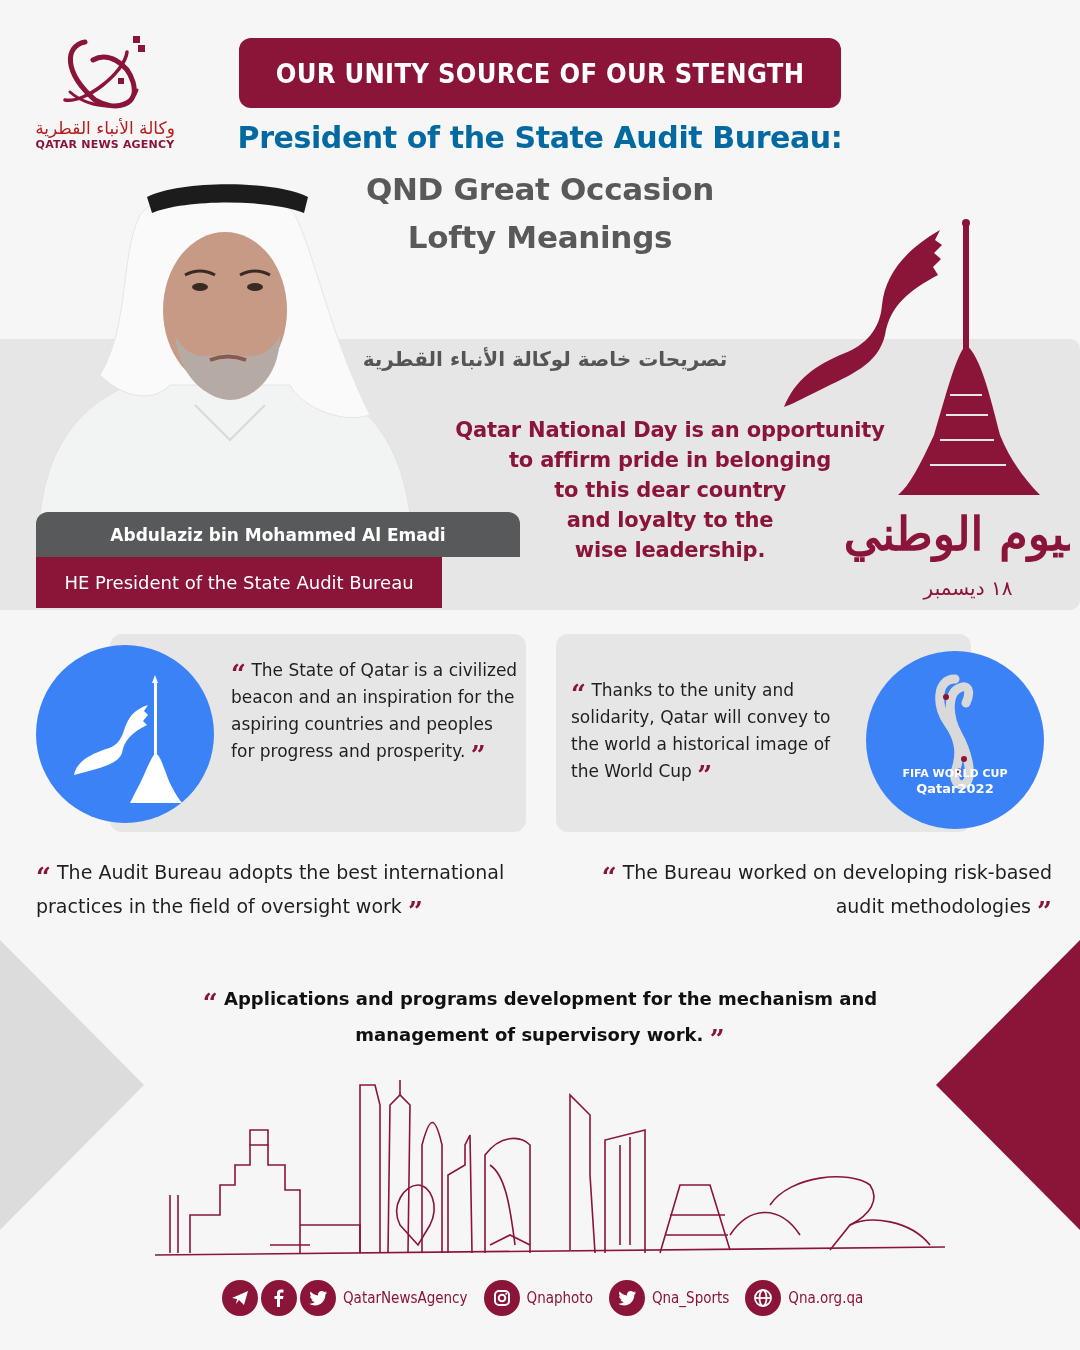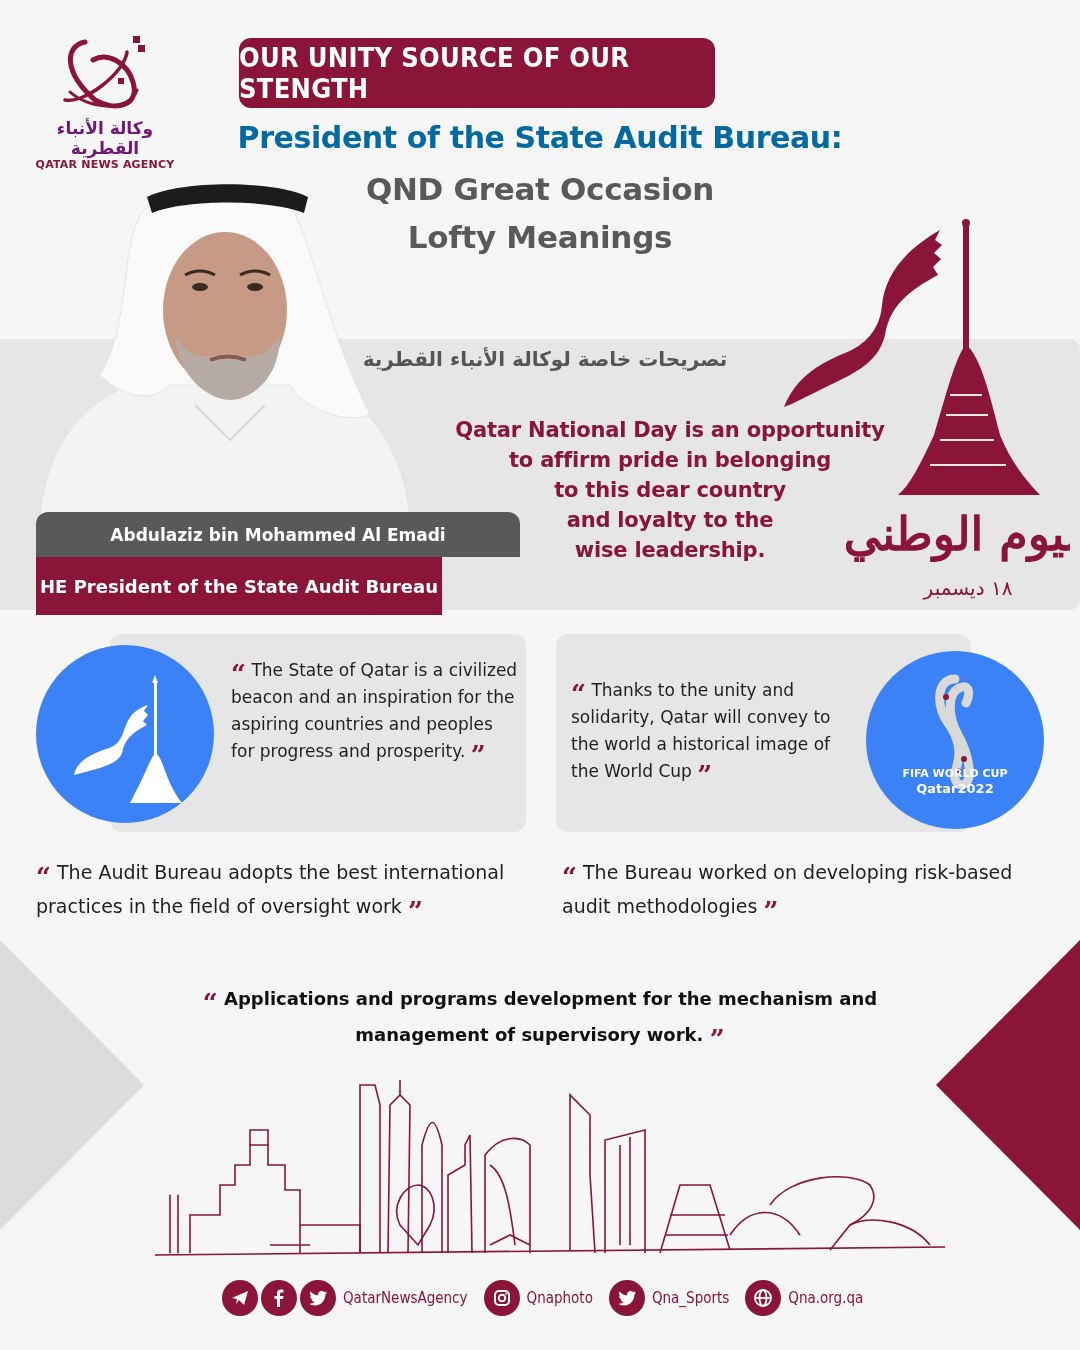--- a/index.html
+++ b/index.html
@@ -7,26 +7,26 @@
     width: 1080px; height: 1350px; position: relative; overflow: hidden;
     background: #f6f6f6;
     font-family: "DejaVu Sans", "Liberation Sans", sans-serif;
     color: #1a1a1a;
   }
   .abs { position: absolute; }
 
   
   .logo { left: 30px; top: 32px; width: 150px; height: 130px; text-align: center; }
   .logo svg { display: block; margin: 0 auto; }
-  .logo .ar { font-size: 17px; font-weight: bold; color: #701a75; line-height: 20px; margin-top: 2px; direction: rtl; }
+  .logo .ar { font-size: 17px; font-weight: normal; color: #b91c1c; line-height: 20px; margin-top: 2px; direction: rtl; }
   .logo .en { font-size: 11px; font-weight: bold; color: #8a1538; letter-spacing: 0.2px; line-height: 14px; }
 
   
   .banner {
-    left: 239px; top: 38px; width: 476px; height: 70px;
+    left: 239px; top: 38px; width: 602px; height: 70px;
     background: #8a1538; border-radius: 12px;
     display: flex; align-items: center; justify-content: center;
     color: #fff; font-weight: bold; font-size: 27px; letter-spacing: 0.3px;
     font-family: "DejaVu Sans Condensed", "DejaVu Sans", sans-serif;
     font-stretch: condensed;
   }
   .headline1 {
     left: 220px; top: 118px; width: 640px; text-align: center;
     font-size: 30px; font-weight: bold; color: #0369a1; line-height: 40px;
     letter-spacing: -0.4px;
@@ -56,24 +56,24 @@
   .portrait { left: 40px; top: 175px; width: 370px; height: 340px; }
 
   
   .namecard-top {
     left: 36px; top: 512px; width: 484px; height: 45px;
     background: #58595b; border-radius: 12px 12px 0 0;
     display: flex; align-items: center; justify-content: center;
     color: #fff; font-weight: bold; font-size: 17px;
   }
   .namecard-bottom {
-    left: 36px; top: 557px; width: 406px; height: 58px;
+    left: 36px; top: 557px; width: 406px; height: 51px;
     background: #8a1538;
     display: flex; align-items: center; justify-content: center;
-    color: #fff; font-weight: bold; font-size: 18px;
+    color: #fff; font-weight: normal; font-size: 18px;
   }
 
   
   .emblem { left: 770px; top: 195px; width: 300px; height: 420px; }
 
   
   .card { background: #e6e6e6; border-radius: 12px; }
   .card-left { left: 110px; top: 634px; width: 416px; height: 198px; }
   .card-right { left: 556px; top: 634px; width: 415px; height: 198px; }
   .circle {
@@ -83,21 +83,21 @@
   .circle-right { left: 866px; top: 651px; }
   .quote-text { font-size: 17px; line-height: 27px; color: #1f1f1f; }
   .qmark { color: #8a1538; font-weight: bold; font-size: 26px; font-family: "DejaVu Serif", serif; line-height: 0; position: relative; top: 7px; }
   .qt-left { left: 231px; top: 657px; width: 290px; }
   .qt-right { left: 571px; top: 677px; width: 290px; }
 
   .wc-text { position: absolute; left: 0; width: 178px; text-align: center; color: #fff; font-weight: bold; }
 
   
   .lq1 { left: 36px; top: 855px; width: 500px; font-size: 19px; line-height: 34px; color: #1f1f1f; }
-  .lq2 { left: 562px; top: 855px; width: 490px; font-size: 19px; line-height: 34px; color: #1f1f1f; }
+  .lq2 { left: 562px; top: 855px; width: 490px; font-size: 19px; line-height: 34px; color: #1f1f1f; text-align: right; }
 
   .center-quote {
     left: 200px; top: 981px; width: 680px; text-align: center;
     font-size: 18px; font-weight: bold; line-height: 36px; color: #111;
   }
 
   .tri-left { left: 0; top: 940px; width: 144px; height: 290px; }
   .tri-right { left: 936px; top: 940px; width: 144px; height: 290px; }
 
   .skyline { left: 150px; top: 1075px; width: 800px; height: 190px; }

